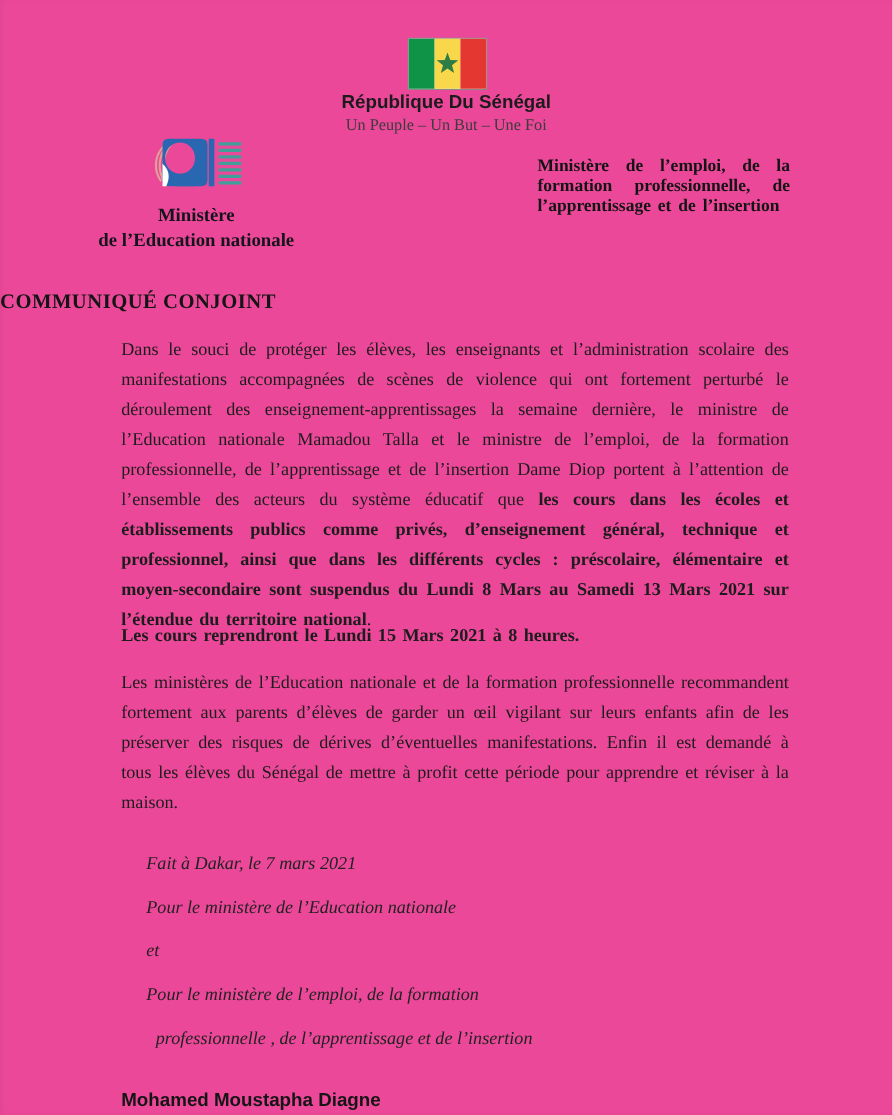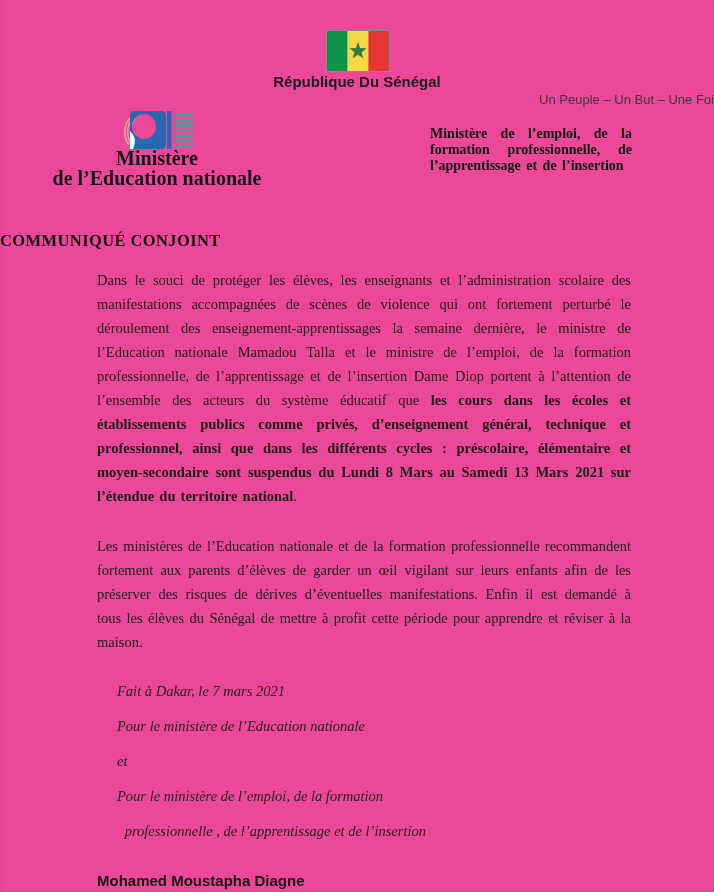--- a/index.html
+++ b/index.html
@@ -8,28 +8,28 @@
     overflow:hidden; font-family:"Liberation Serif", serif; color:#1d1d1d;
     box-shadow: inset 2px 0 4px rgba(0,0,0,0.04);
   }
   
   .flag { position:absolute; left:326px; top:30px; }
   .republic {
     position:absolute; left:0; top:73px; width:714px; text-align:center;
     font-family:"Liberation Sans", sans-serif; font-weight:bold; font-size:15px; color:#1b1b1b;
   }
   .motto {
-    position:absolute; left:0; top:92px; width:714px; text-align:right;
-    font-family:Liberation Sans, sans-serif; font-size:13px; color:#3c3c3c;
+    position:absolute; left:0; top:92px; width:714px; text-align:center;
+    font-family:Liberation Serif, serif; font-size:13px; color:#3c3c3c;
   }
   
   .edu-logo { position:absolute; left:118px; top:110px; }
   .edu-name {
-    position:absolute; left:45px; top:149px; width:224px; text-align:center;
-    font-weight:bold; font-size:20px; line-height:19.5px; color:#14141c;
+    position:absolute; left:45px; top:164px; width:224px; text-align:center;
+    font-weight:bold; font-size:15px; line-height:19.5px; color:#14141c;
   }
   .emp-name {
     position:absolute; left:430px; top:126px; width:202px;
     font-weight:bold; font-size:14px; line-height:16px; text-align:justify;
     color:#141414; word-spacing:2px;
   }
   
   .doc-title {
     position:absolute; left:0; top:231px; width:632px; margin:0; text-align:left;
     font-size:16.5px; font-weight:bold; letter-spacing:0.4px; color:#151515;
@@ -101,20 +101,21 @@
     <div>Ministère</div>
     <div>de l’Education nationale</div>
   </div>
 
   <div class="emp-name">Ministère de l’emploi, de la formation professionnelle, de l’apprentissage et de l’insertion</div>
 
   <h1 class="doc-title">COMMUNIQUÉ CONJOINT</h1>
 
   <p class="para p1"><span>Dans le souci de protéger les élèves, les enseignants et l’administration scolaire des manifestations accompagnées de scènes de violence qui ont fortement perturbé le déroulement des enseignement-apprentissages la semaine dernière, le ministre de l’Education nationale Mamadou Talla et le ministre de l’emploi, de la formation professionnelle, de l’apprentissage et de l’insertion Dame Diop portent à l’attention de l’ensemble des acteurs du système éducatif que </span><strong>les cours dans les écoles et établissements publics comme privés, d’enseignement général, technique et professionnel, ainsi que dans les différents cycles : préscolaire, élémentaire et moyen-secondaire sont suspendus du Lundi 8 Mars au Samedi 13 Mars 2021 sur l’étendue du territoire national</strong><span>.</span></p>
 
+  <p class="para p2">Les cours reprendront le Lundi 15 Mars 2021 à 8 heures.</p>
 
   <p class="para p3">Les ministères de l’Education nationale et de la formation professionnelle recommandent fortement aux parents d’élèves de garder un œil vigilant sur leurs enfants afin de les préserver des risques de dérives d’éventuelles manifestations. Enfin il est demandé à tous les élèves du Sénégal de mettre à profit cette période pour apprendre et réviser à la maison.</p>
 
   <div class="closing">
     <div class="cl-line">Fait à Dakar, le 7 mars 2021</div>
     <div class="cl-line">Pour le ministère de l’Education nationale</div>
     <div class="cl-line">et</div>
     <div class="cl-line">Pour le ministère de l’emploi, de la formation</div>
     <div class="cl-line cl-indent"> professionnelle , de l’apprentissage et de l’insertion</div>
   </div>

